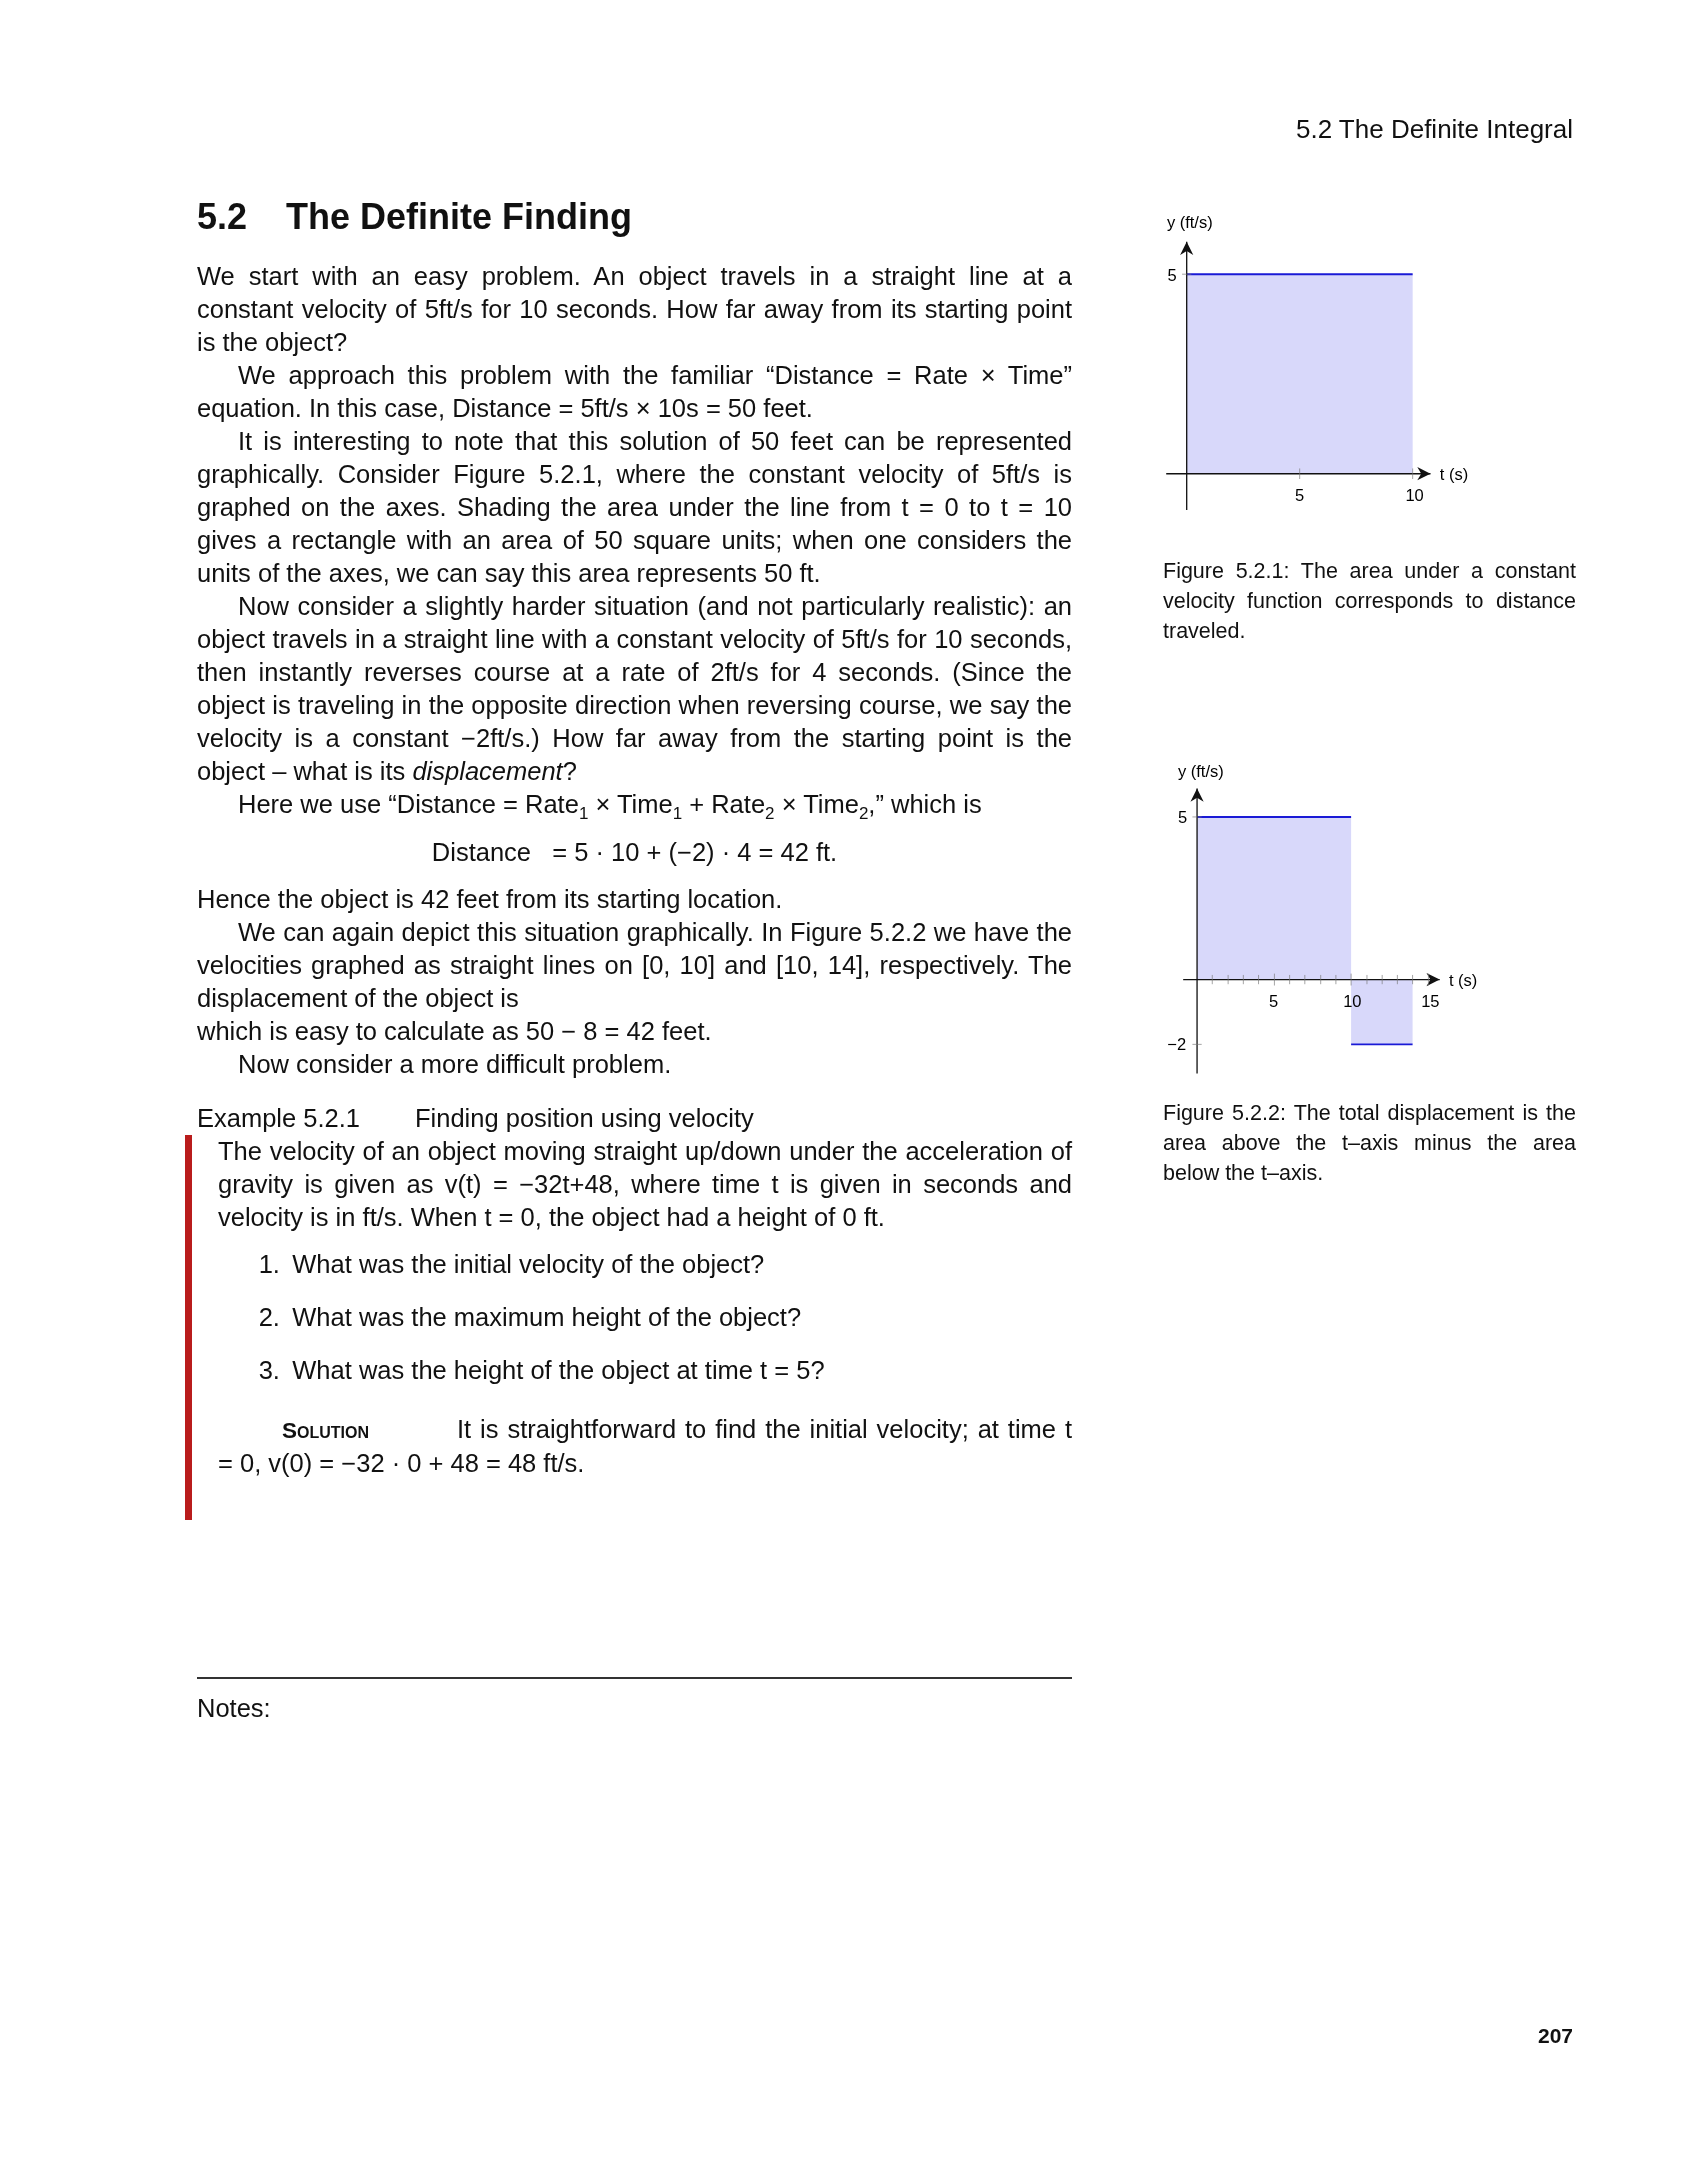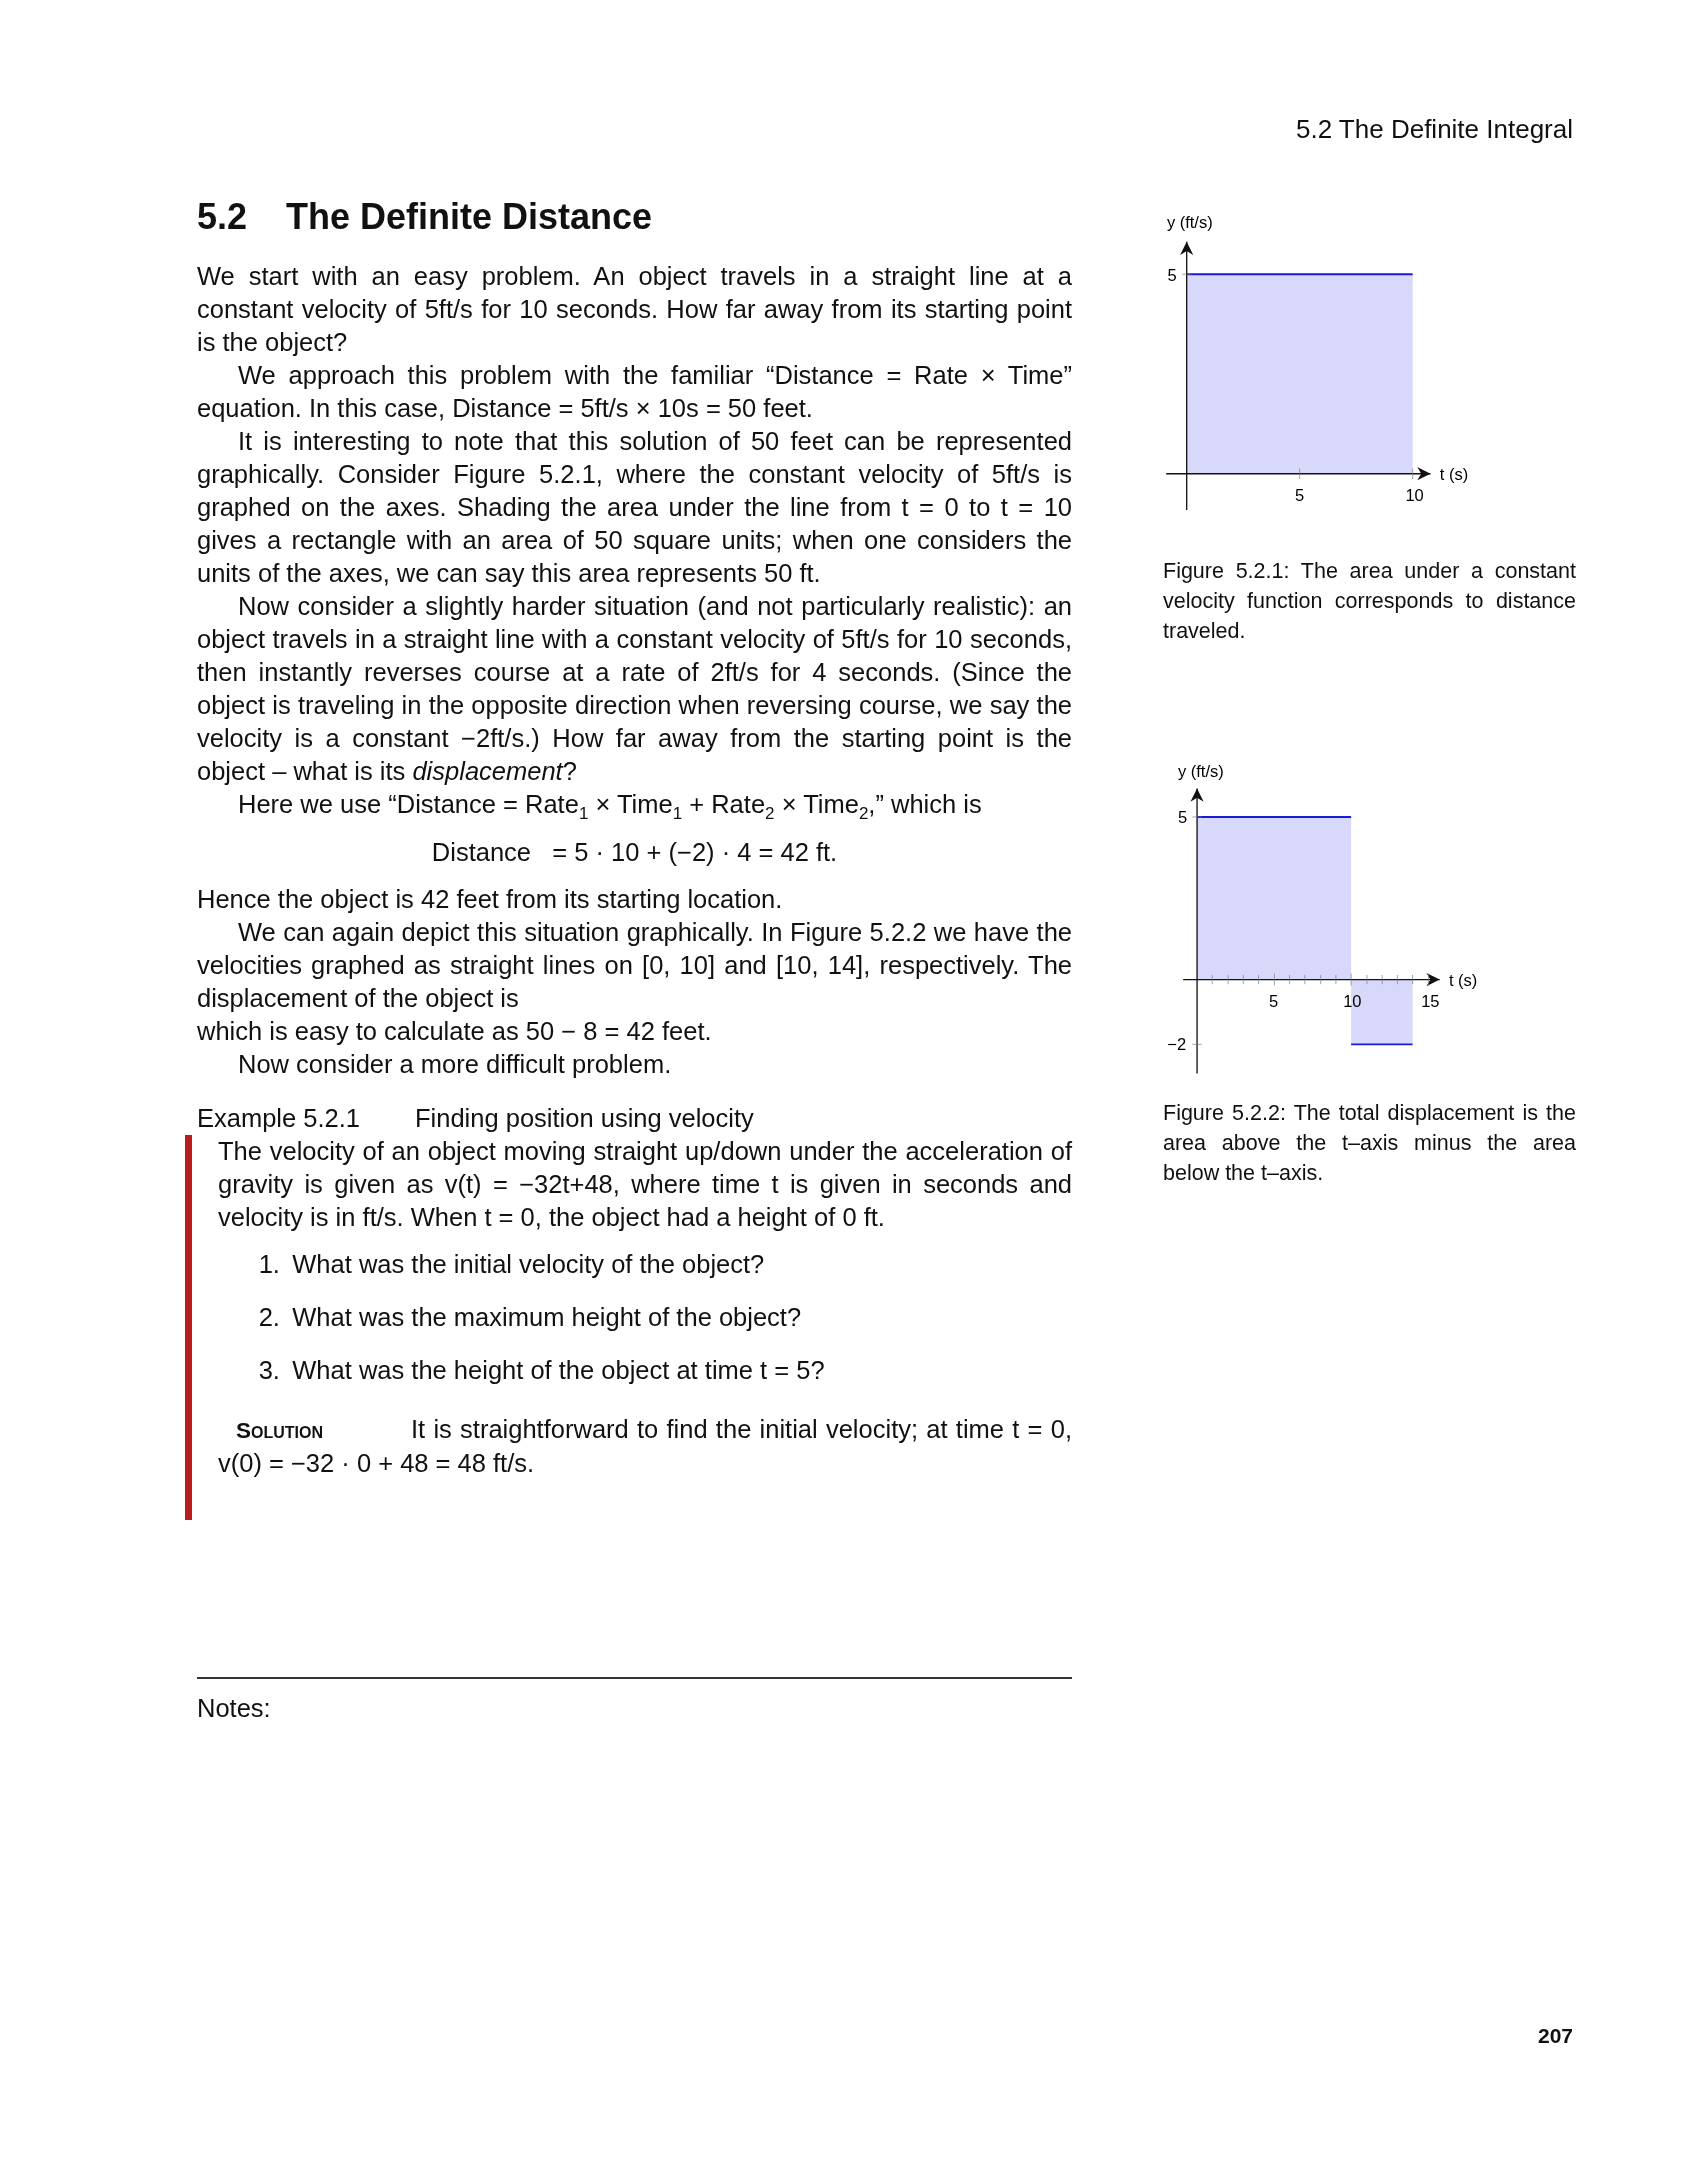--- a/index.html
+++ b/index.html
@@ -11,34 +11,34 @@
   h1 .num { display:inline-block; width:89px; }
   p { margin:0; }
   .ind { text-indent:41px; }
   .display { text-align:center; margin:14.6px 0 14.6px 0; }
   sub { font-size:17px; line-height:0; }
   .example-head { font-weight:normal; margin-top:21px; }
   .example-head .num { display:inline-block; width:218px; }
   .example { border-left:7px solid #b91c1c; margin-left:-12px; padding-left:26px; }
   ol { margin:13.2px 0 0 0; padding-left:69px; }
   ol li { margin-bottom:20px; padding-left:5.3px; }
-  .solution-label { font-variant:small-caps; font-weight:bold; font-size:22.5px; display:inline-block; width:175px; margin-left:18px; }
+  .solution-label { font-variant:small-caps; font-weight:bold; font-size:22.5px; display:inline-block; width:175px; margin-left:64px; }
   .notes-rule { position:absolute; left:197px; top:1677px; width:875px; border-top:2px solid #333; }
   .notes { position:absolute; left:197px; top:1694px; font-size:25.5px; }
   .fig { position:absolute; }
   .caption { position:absolute; left:1163px; width:413px; font-size:21.5px; line-height:30px; text-align:justify; }
   svg text { font-family:"Liberation Sans", sans-serif; }
 </style>
 </head>
 <body>
 
 <div class="running-head">5.2   The Definite Integral</div>
 
 <div class="main">
-  <h1><span class="num">5.2</span><span>The Definite Distance</span></h1>
+  <h1><span class="num">5.2</span><span>The Definite Finding</span></h1>
 
   <p>We start with an easy problem. An object travels in a straight line at a constant velocity of 5ft/s for 10 seconds. How far away from its starting point is the object?</p>
   <p class="ind">We approach this problem with the familiar “Distance = Rate × Time” equation. In this case, Distance = 5ft/s × 10s = 50 feet.</p>
   <p class="ind">It is interesting to note that this solution of 50 feet can be represented graphically. Consider Figure 5.2.1, where the constant velocity of 5ft/s is graphed on the axes. Shading the area under the line from t = 0 to t = 10 gives a rectangle with an area of 50 square units; when one considers the units of the axes, we can say this area represents 50 ft.</p>
   <p class="ind"><span>Now consider a slightly harder situation (and not particularly realistic): an object travels in a straight line with a constant velocity of 5ft/s for 10 seconds, then instantly reverses course at a rate of 2ft/s for 4 seconds. (Since the object is traveling in the opposite direction when reversing course, we say the velocity is a constant −2ft/s.) How far away from the starting point is the object – what is its </span><i>displacement</i><span>?</span></p>
   <p class="ind"><span>Here we use “Distance = Rate</span><sub>1</sub><span> × Time</span><sub>1</sub><span> + Rate</span><sub>2</sub><span> × Time</span><sub>2</sub><span>,” which is</span></p>
   <p class="display" style="white-space:pre;">Distance   = 5 · 10 + (−2) · 4 = 42 ft.</p>
   <p>Hence the object is 42 feet from its starting location.</p>
   <p class="ind">We can again depict this situation graphically. In Figure 5.2.2 we have the velocities graphed as straight lines on [0, 10] and [10, 14], respectively. The displacement of the object is</p>
   <p>which is easy to calculate as 50 − 8 = 42 feet.</p>

